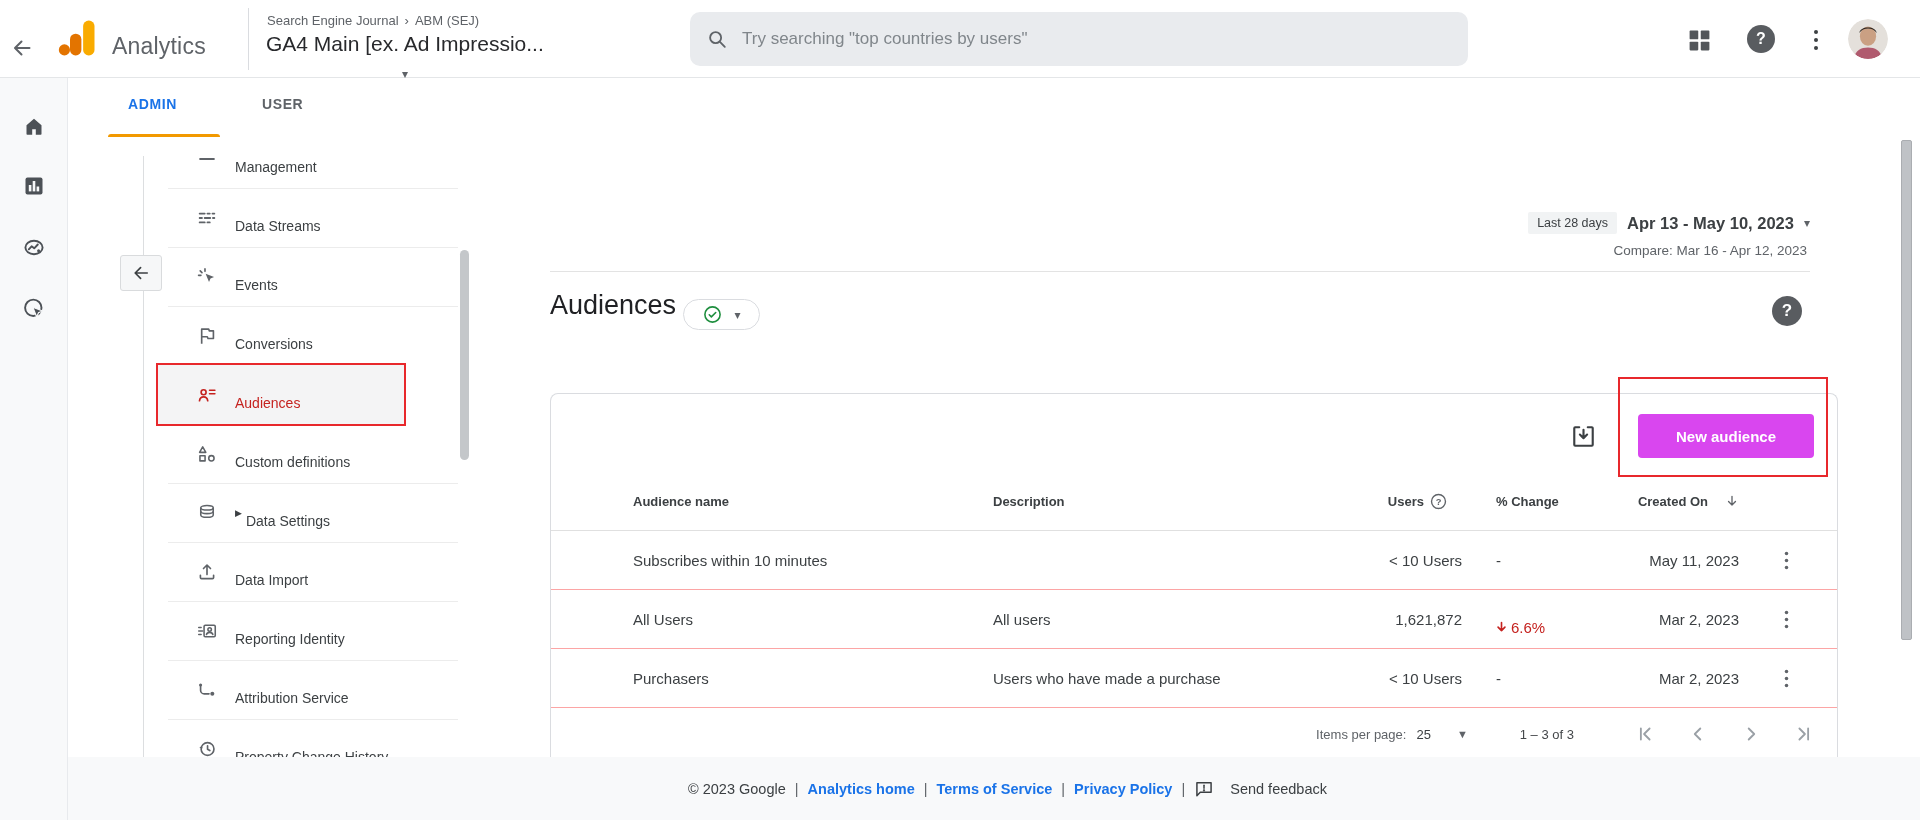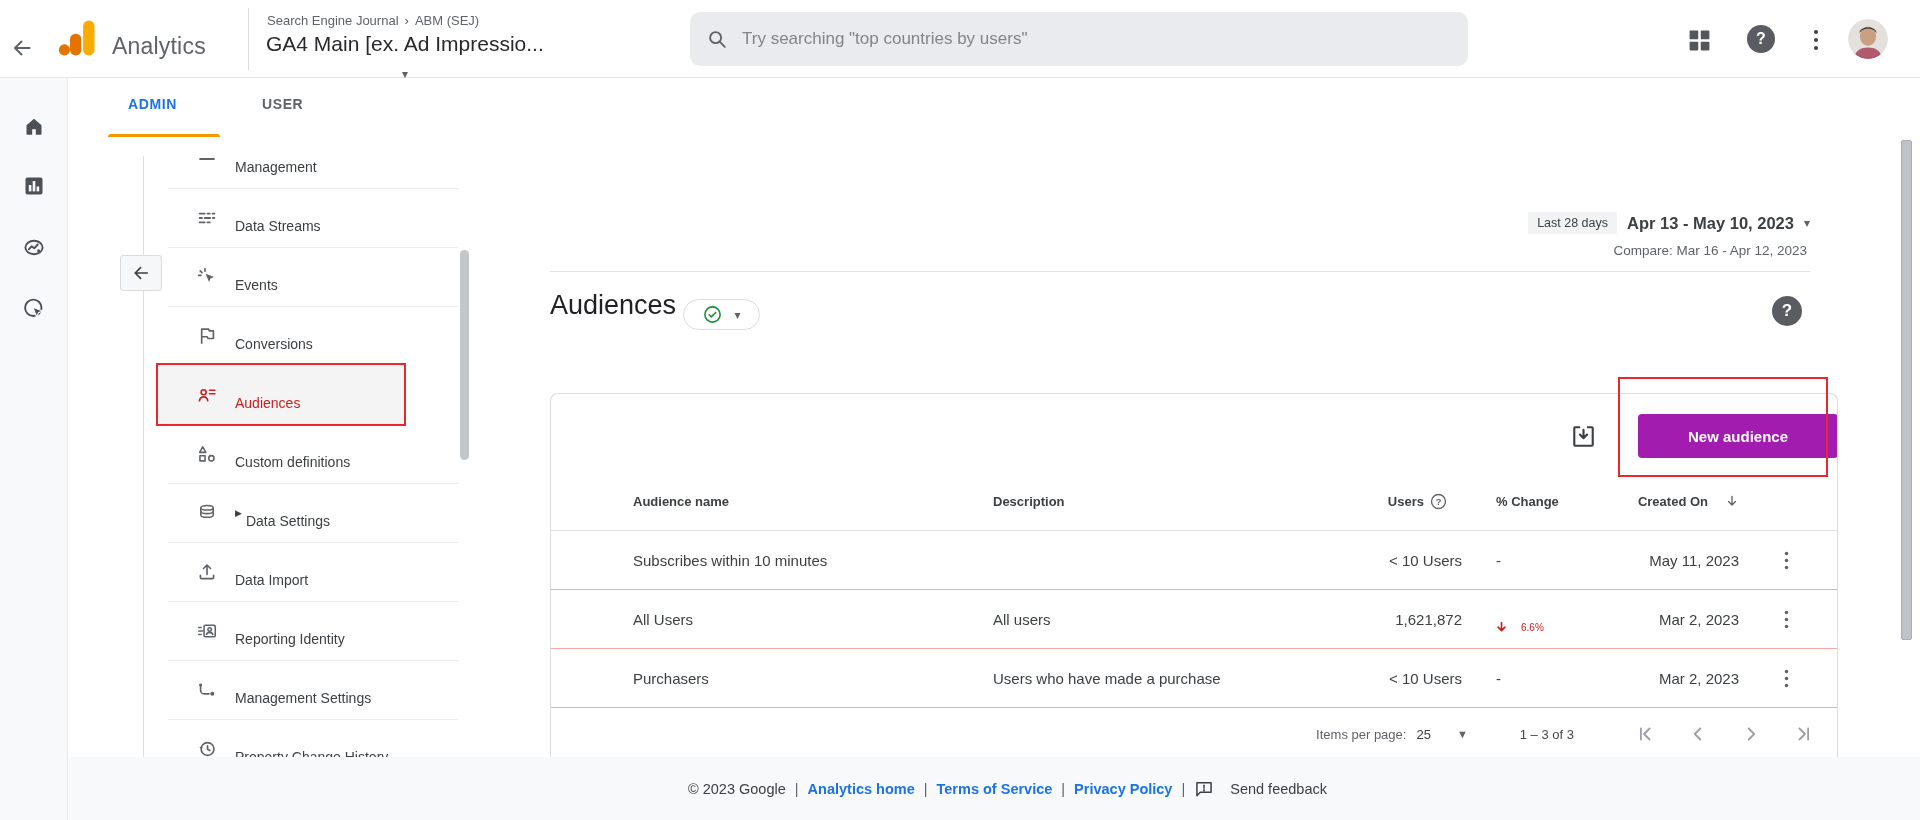--- a/index.html
+++ b/index.html
@@ -58,30 +58,30 @@
   .daterange{font-size:16.5px;font-weight:bold;color:#3c4043;}
   .compare{position:absolute;top:243px;right:113px;font-size:13.5px;color:#5f6368;}
   .hdiv{position:absolute;left:550px;top:271px;width:1260px;height:1px;background:#e3e3e3;}
   .pagetitle{position:absolute;left:550px;top:290px;font-size:27px;color:#202124;}
   .statuspill{position:absolute;left:683px;top:299px;width:77px;height:31px;border:1px solid #dadce0;
               border-radius:16px;display:flex;align-items:center;justify-content:center;gap:11px;cursor:pointer;}
 
   
   .card{position:absolute;left:550px;top:393px;width:1288px;height:364px;border:1px solid #dadce0;
         border-bottom:none;border-radius:8px 8px 0 0;background:#fff;overflow:hidden;}
-  .newbtn{position:absolute;left:1087px;top:20px;width:200px;height:44px;background:#a21caf;color:#fff;
+  .newbtn{position:absolute;left:1087px;top:20px;width:176px;height:44px;background:#d946ef;color:#fff;
           font-size:15px;font-weight:bold;border:none;border-radius:4px;cursor:pointer;
           display:flex;align-items:center;justify-content:center;font-family:inherit;}
   .thead{position:absolute;left:0;top:77px;width:100%;height:60px;border-bottom:1px solid #e0e0e0;}
   .th{position:absolute;top:0;height:60px;display:flex;align-items:center;font-size:13px;
       font-weight:bold;color:#3c4043;}
   .trow{position:absolute;left:0;width:100%;height:59px;border-bottom:1px solid #fca5a5;}
   .td{position:absolute;top:0;height:59px;display:flex;align-items:center;font-size:15px;color:#3c4043;}
   .num{justify-content:flex-end;}
-  .neg{color:#c5221f;font-size:10px;display:flex;align-items:center;gap:12px;margin-top:16px;}
+  .neg{color:#c5221f;font-size:15px;display:flex;align-items:center;gap:2px;margin-top:16px;}
   .kebab{cursor:pointer;padding:4px;}
   .pager{position:absolute;left:0;top:314px;width:1264px;height:52px;display:flex;align-items:center;
          justify-content:flex-end;font-size:13px;color:#5f6368;}
   .pgicon{cursor:pointer;margin-left:31px;}
   .redbox{position:absolute;border:2px solid #e8282c;z-index:15;pointer-events:none;}
 
   
   .pfooter{position:absolute;left:0;top:757px;width:1920px;height:63px;background:#f8f9fa;}
   .pfooter .inner{position:absolute;left:95px;right:0;top:0;height:100%;display:flex;
                   align-items:center;justify-content:center;gap:9px;font-size:14.5px;color:#3c4043;}
@@ -307,21 +307,21 @@
     </div>
 
     <div class="menu-row" style="top:520px">
       <span class="micon">
         <svg viewBox="0 0 24 24" width="22" height="22" fill="none" stroke="currentColor" stroke-width="1.8" stroke-linecap="round">
             <circle cx="5" cy="6.6" r="1.7" fill="currentColor" stroke="none"></circle>
             <path d="M5 8.3v3.9c0 2.2 1.8 4 4 4h5.2"></path>
             <circle cx="17.8" cy="16.2" r="2.2" fill="currentColor" stroke="none"></circle>
           </svg>
       </span>
-      <span class="mlabel">Management Settings</span>
+      <span class="mlabel">Attribution Service</span>
     </div>
 
     <div class="menu-row" style="top:579px">
       <span class="micon">
         <svg viewBox="0 0 24 24" width="22" height="22" fill="none" stroke="currentColor" stroke-width="1.8" stroke-linecap="round" stroke-linejoin="round">
             <circle cx="12.6" cy="12" r="7"></circle>
             <path d="M12.6 8.4v3.8l2.5 1.5"></path>
             <path d="M5.9 8.6L3.6 10.8l3.9.5z" fill="currentColor" stroke="none"></path>
           </svg>
       </span>

